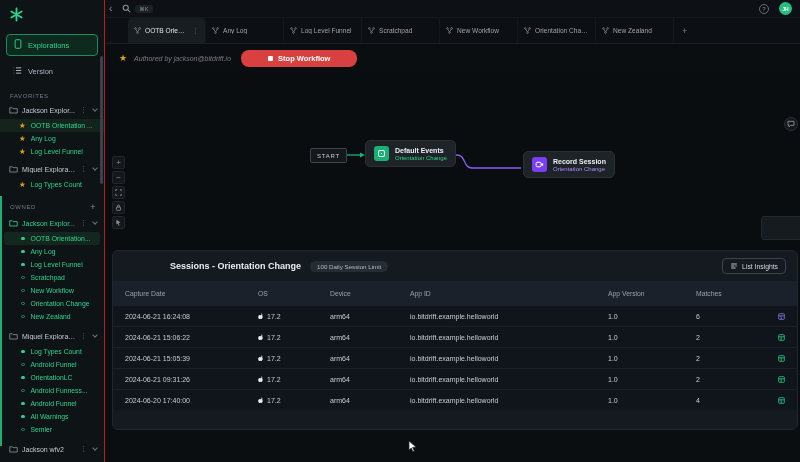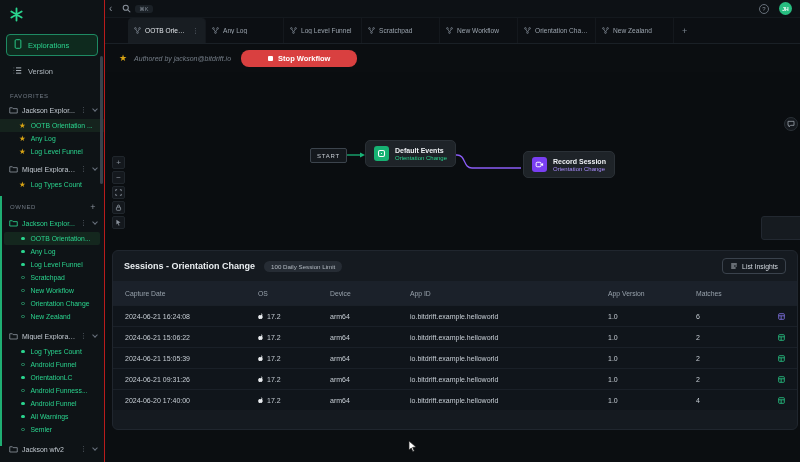--- a/index.html
+++ b/index.html
@@ -89,21 +89,21 @@
   .n-sub.purple { color:#a78bfa; }
   .edges { position:absolute; inset:0; pointer-events:none; }
   .chat-fab { position:absolute; left:679px; top:45px; width:14px; height:14px; border-radius:50%;
               background:#14181d; border:1px solid #2a3137; display:flex; align-items:center; justify-content:center; cursor:pointer; }
   .minimap { position:absolute; left:656px; top:144px; width:42px; height:24px; background:#161b20;
              border:1px solid #222830; border-radius:3px; cursor:pointer; }
 
   
   .panel { position:absolute; left:112px; top:250px; width:686px; height:180px; background:#151a20;
            border:1px solid #20262e; border-radius:6px; overflow:hidden; }
-  .p-head { height:30px; display:flex; align-items:center; padding:1px 11px; }
+  .p-head { height:30px; display:flex; align-items:center; padding:1px 11px;margin-left:46px; }
   .p-title { font-size:9px; font-weight:bold; color:#e9edf0; }
   .p-badge { margin-left:9px; background:#262c34; border-radius:8px; padding:2px 7px; font-size:6.2px; color:#b3bac2; }
   .p-head .sp { flex:1; }
   .insights-btn { display:flex; align-items:center; gap:4px; border:1px solid #3a424c; border-radius:4px;
                   padding:3px 7px; font-size:6.8px; color:#d3d9df; cursor:pointer; }
   .tbl-head, .tbl-row { display:grid; grid-template-columns:133px 72px 80px 198px 88px 62px 1fr;
                         align-items:center; padding:0 12px; }
   .tbl-head { height:24px; background:#1b212a; font-size:6.8px; color:#97a1ab; }
   .tbl-row { height:21px; background:#10151b; border-top:1px solid #1a2028; font-size:7px; color:#c7ced5; cursor:pointer; }
   .os-cell { display:flex; align-items:center; gap:3px; }

